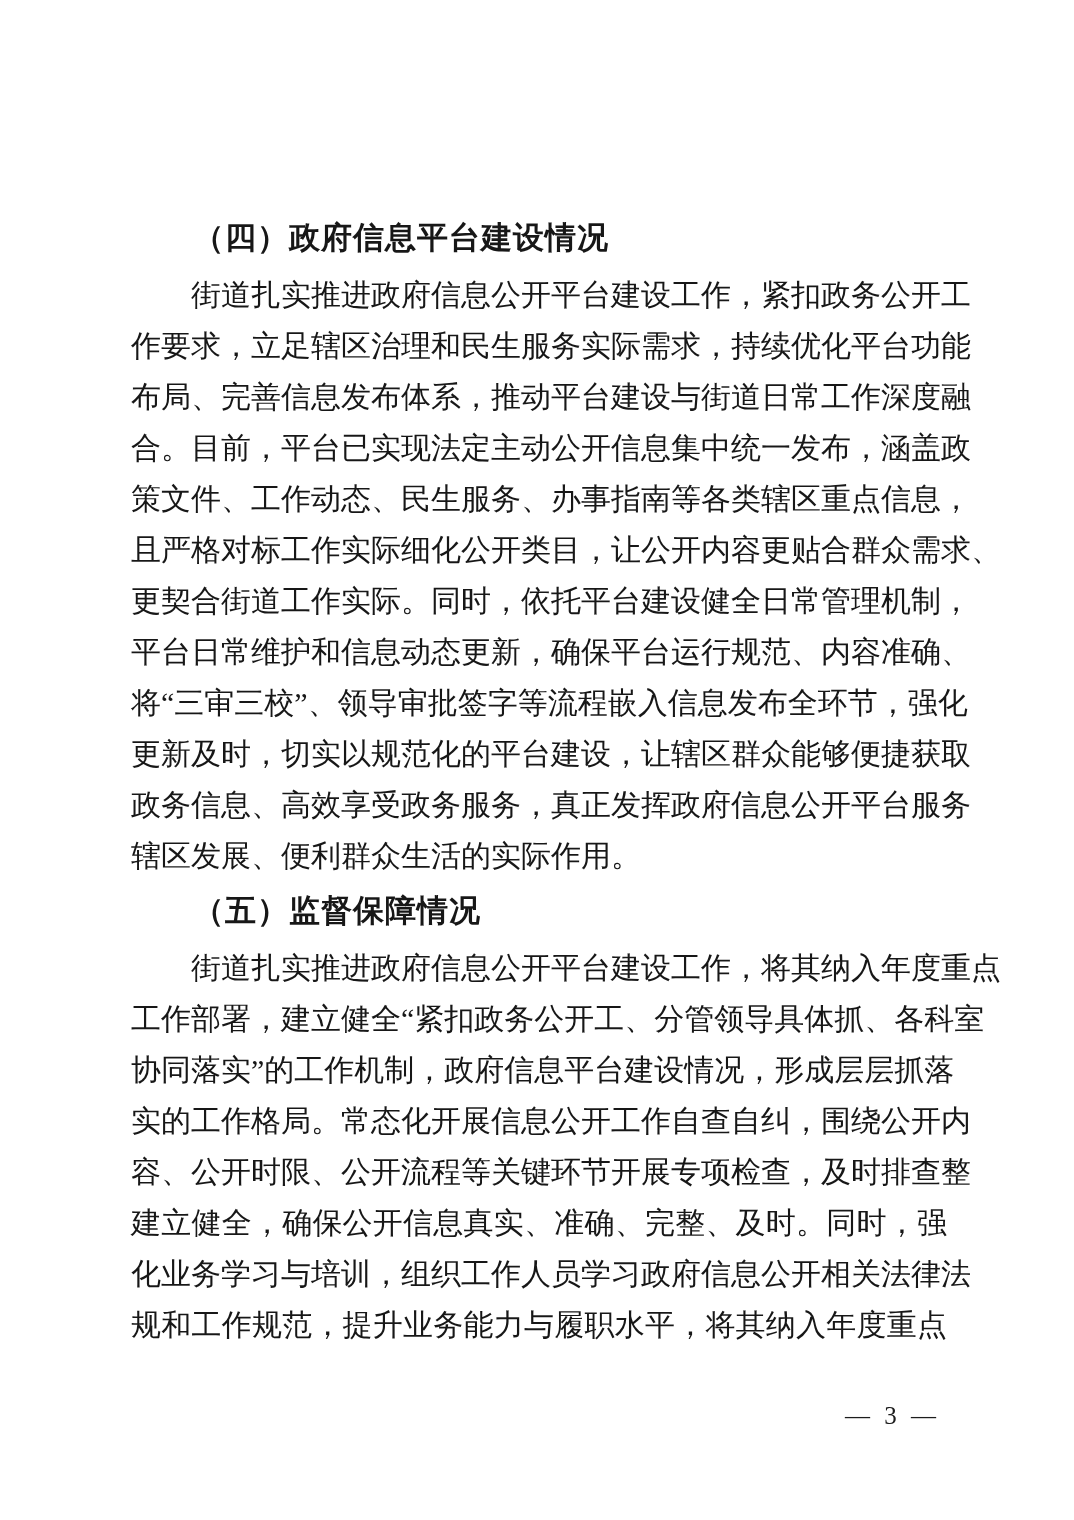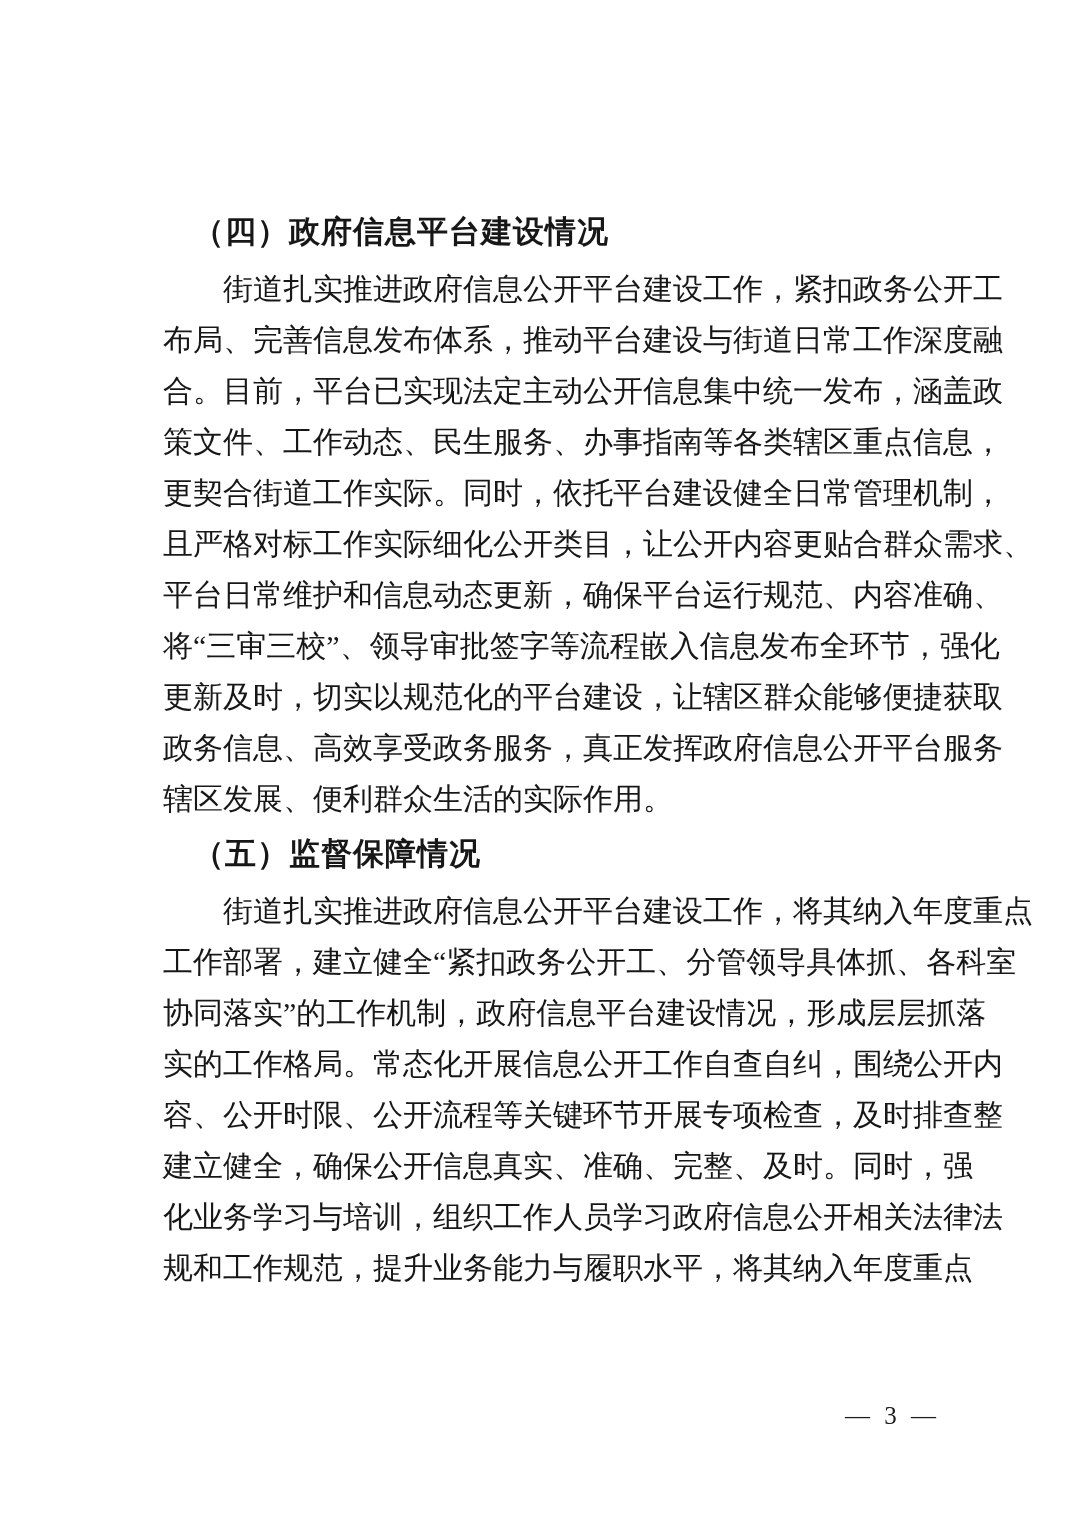--- a/index.html
+++ b/index.html
@@ -12,40 +12,39 @@
     width: 1074px;
     height: 1520px;
     background: #ffffff;
     overflow: hidden;
     font-family: "Liberation Serif", "DejaVu Serif", serif;
     color: #171717;
   }
   .content {
     position: absolute;
     left: 131px;
-    top: 202px;
+    top: 208px;
     width: 816px;
     font-size: 30px;
     line-height: 51px;
   }
   .heading {
     font-weight: bold;
     font-size: 31px;
     text-indent: 2em;
     margin: 4px 0 6px 0;
     letter-spacing: 1px;
     white-space: nowrap;
   }
   .ln {
     height: 51px;
     text-align: justify;
     text-align-last: justify;
     text-justify: inter-character;
     white-space: nowrap;
-    margin-left: 32px;
   }
   .ln.ind {
     text-indent: 2em;
   }
   .ln.last {
     text-align: left;
     text-align-last: left;
   }
   .footer {
     position: absolute;
@@ -59,25 +58,26 @@
 </style>
 </head>
 <body>
 
 <div class="page">
   <div class="content">
 
     <div class="heading">（四）政府信息平台建设情况</div>
 
     <div class="ln ind">街道扎实推进政府信息公开平台建设工作，紧扣政务公开工</div>
+    <div class="ln">作要求，立足辖区治理和民生服务实际需求，持续优化平台功能</div>
     <div class="ln">布局、完善信息发布体系，推动平台建设与街道日常工作深度融</div>
     <div class="ln">合。目前，平台已实现法定主动公开信息集中统一发布，涵盖政</div>
     <div class="ln">策文件、工作动态、民生服务、办事指南等各类辖区重点信息，</div>
+    <div class="ln">且严格对标工作实际细化公开类目，让公开内容更贴合群众需求、</div>
     <div class="ln">更契合街道工作实际。同时，依托平台建设健全日常管理机制，</div>
-    <div class="ln">且严格对标工作实际细化公开类目，让公开内容更贴合群众需求、</div>
     <div class="ln">平台日常维护和信息动态更新，确保平台运行规范、内容准确、</div>
     <div class="ln">将“三审三校”、领导审批签字等流程嵌入信息发布全环节，强化</div>
     <div class="ln">更新及时，切实以规范化的平台建设，让辖区群众能够便捷获取</div>
     <div class="ln">政务信息、高效享受政务服务，真正发挥政府信息公开平台服务</div>
     <div class="ln last">辖区发展、便利群众生活的实际作用。</div>
 
     <div class="heading">（五）监督保障情况</div>
 
     <div class="ln ind">街道扎实推进政府信息公开平台建设工作，将其纳入年度重点</div>
     <div class="ln">工作部署，建立健全“紧扣政务公开工、分管领导具体抓、各科室</div>

